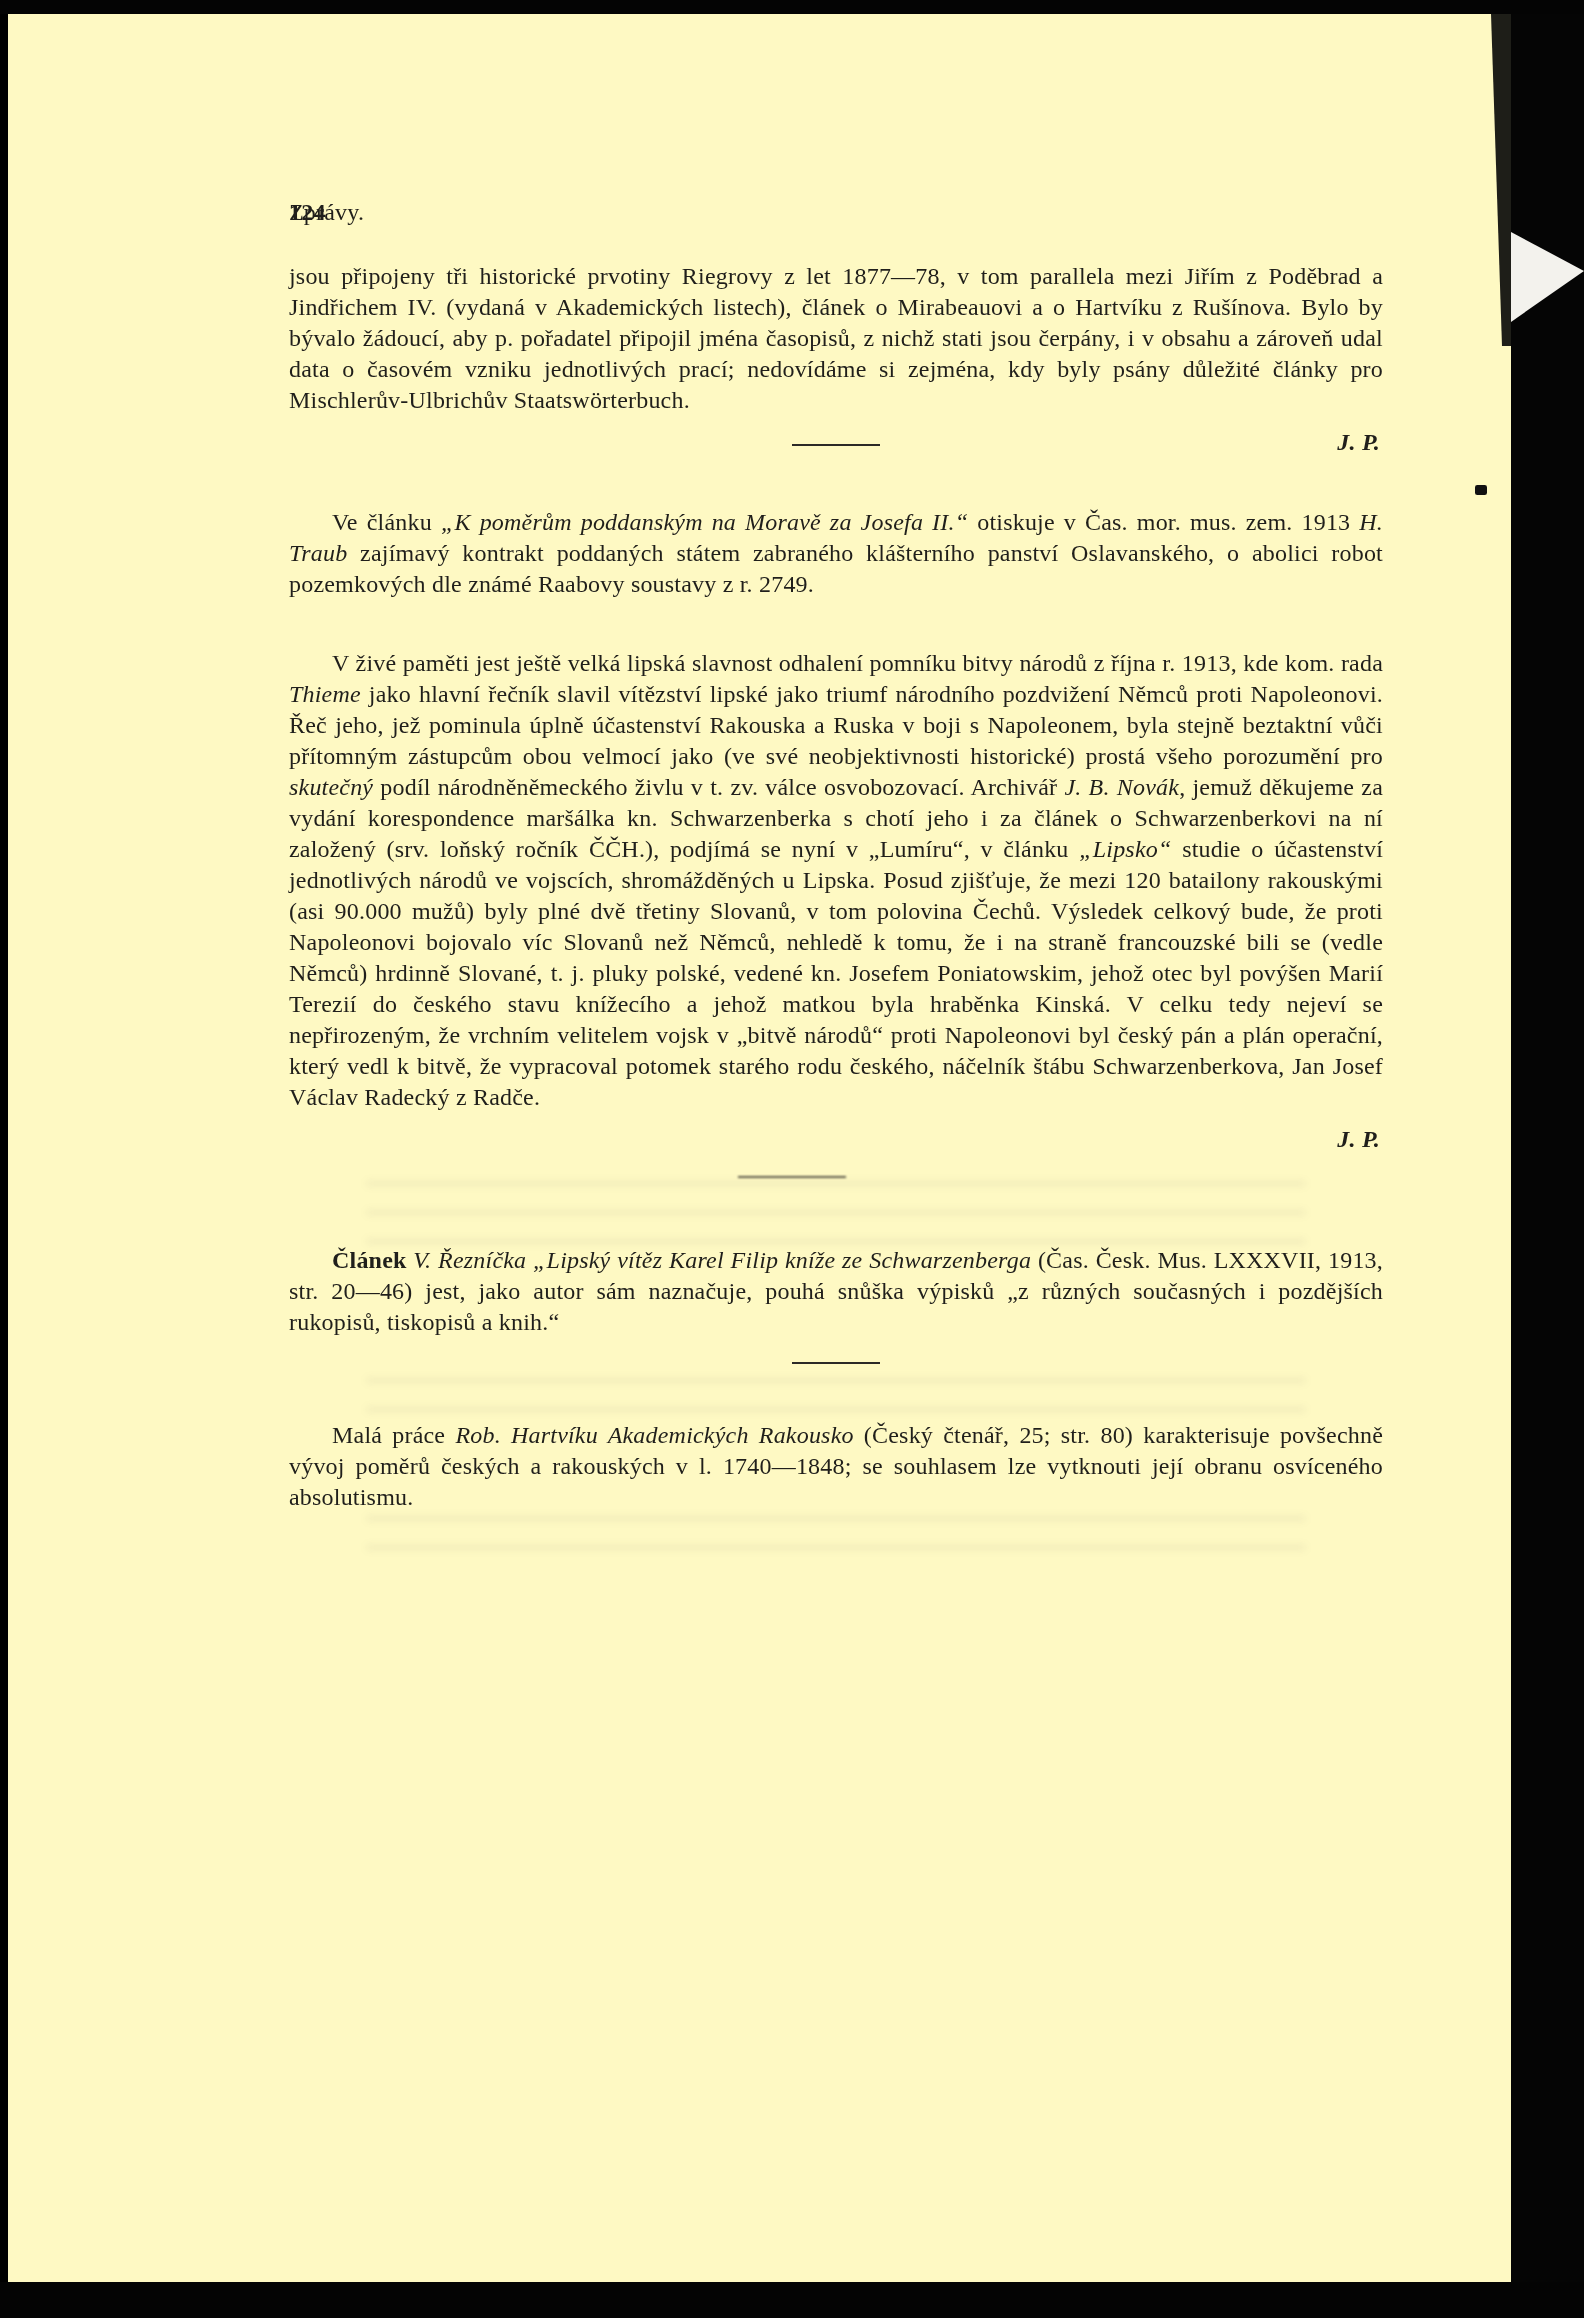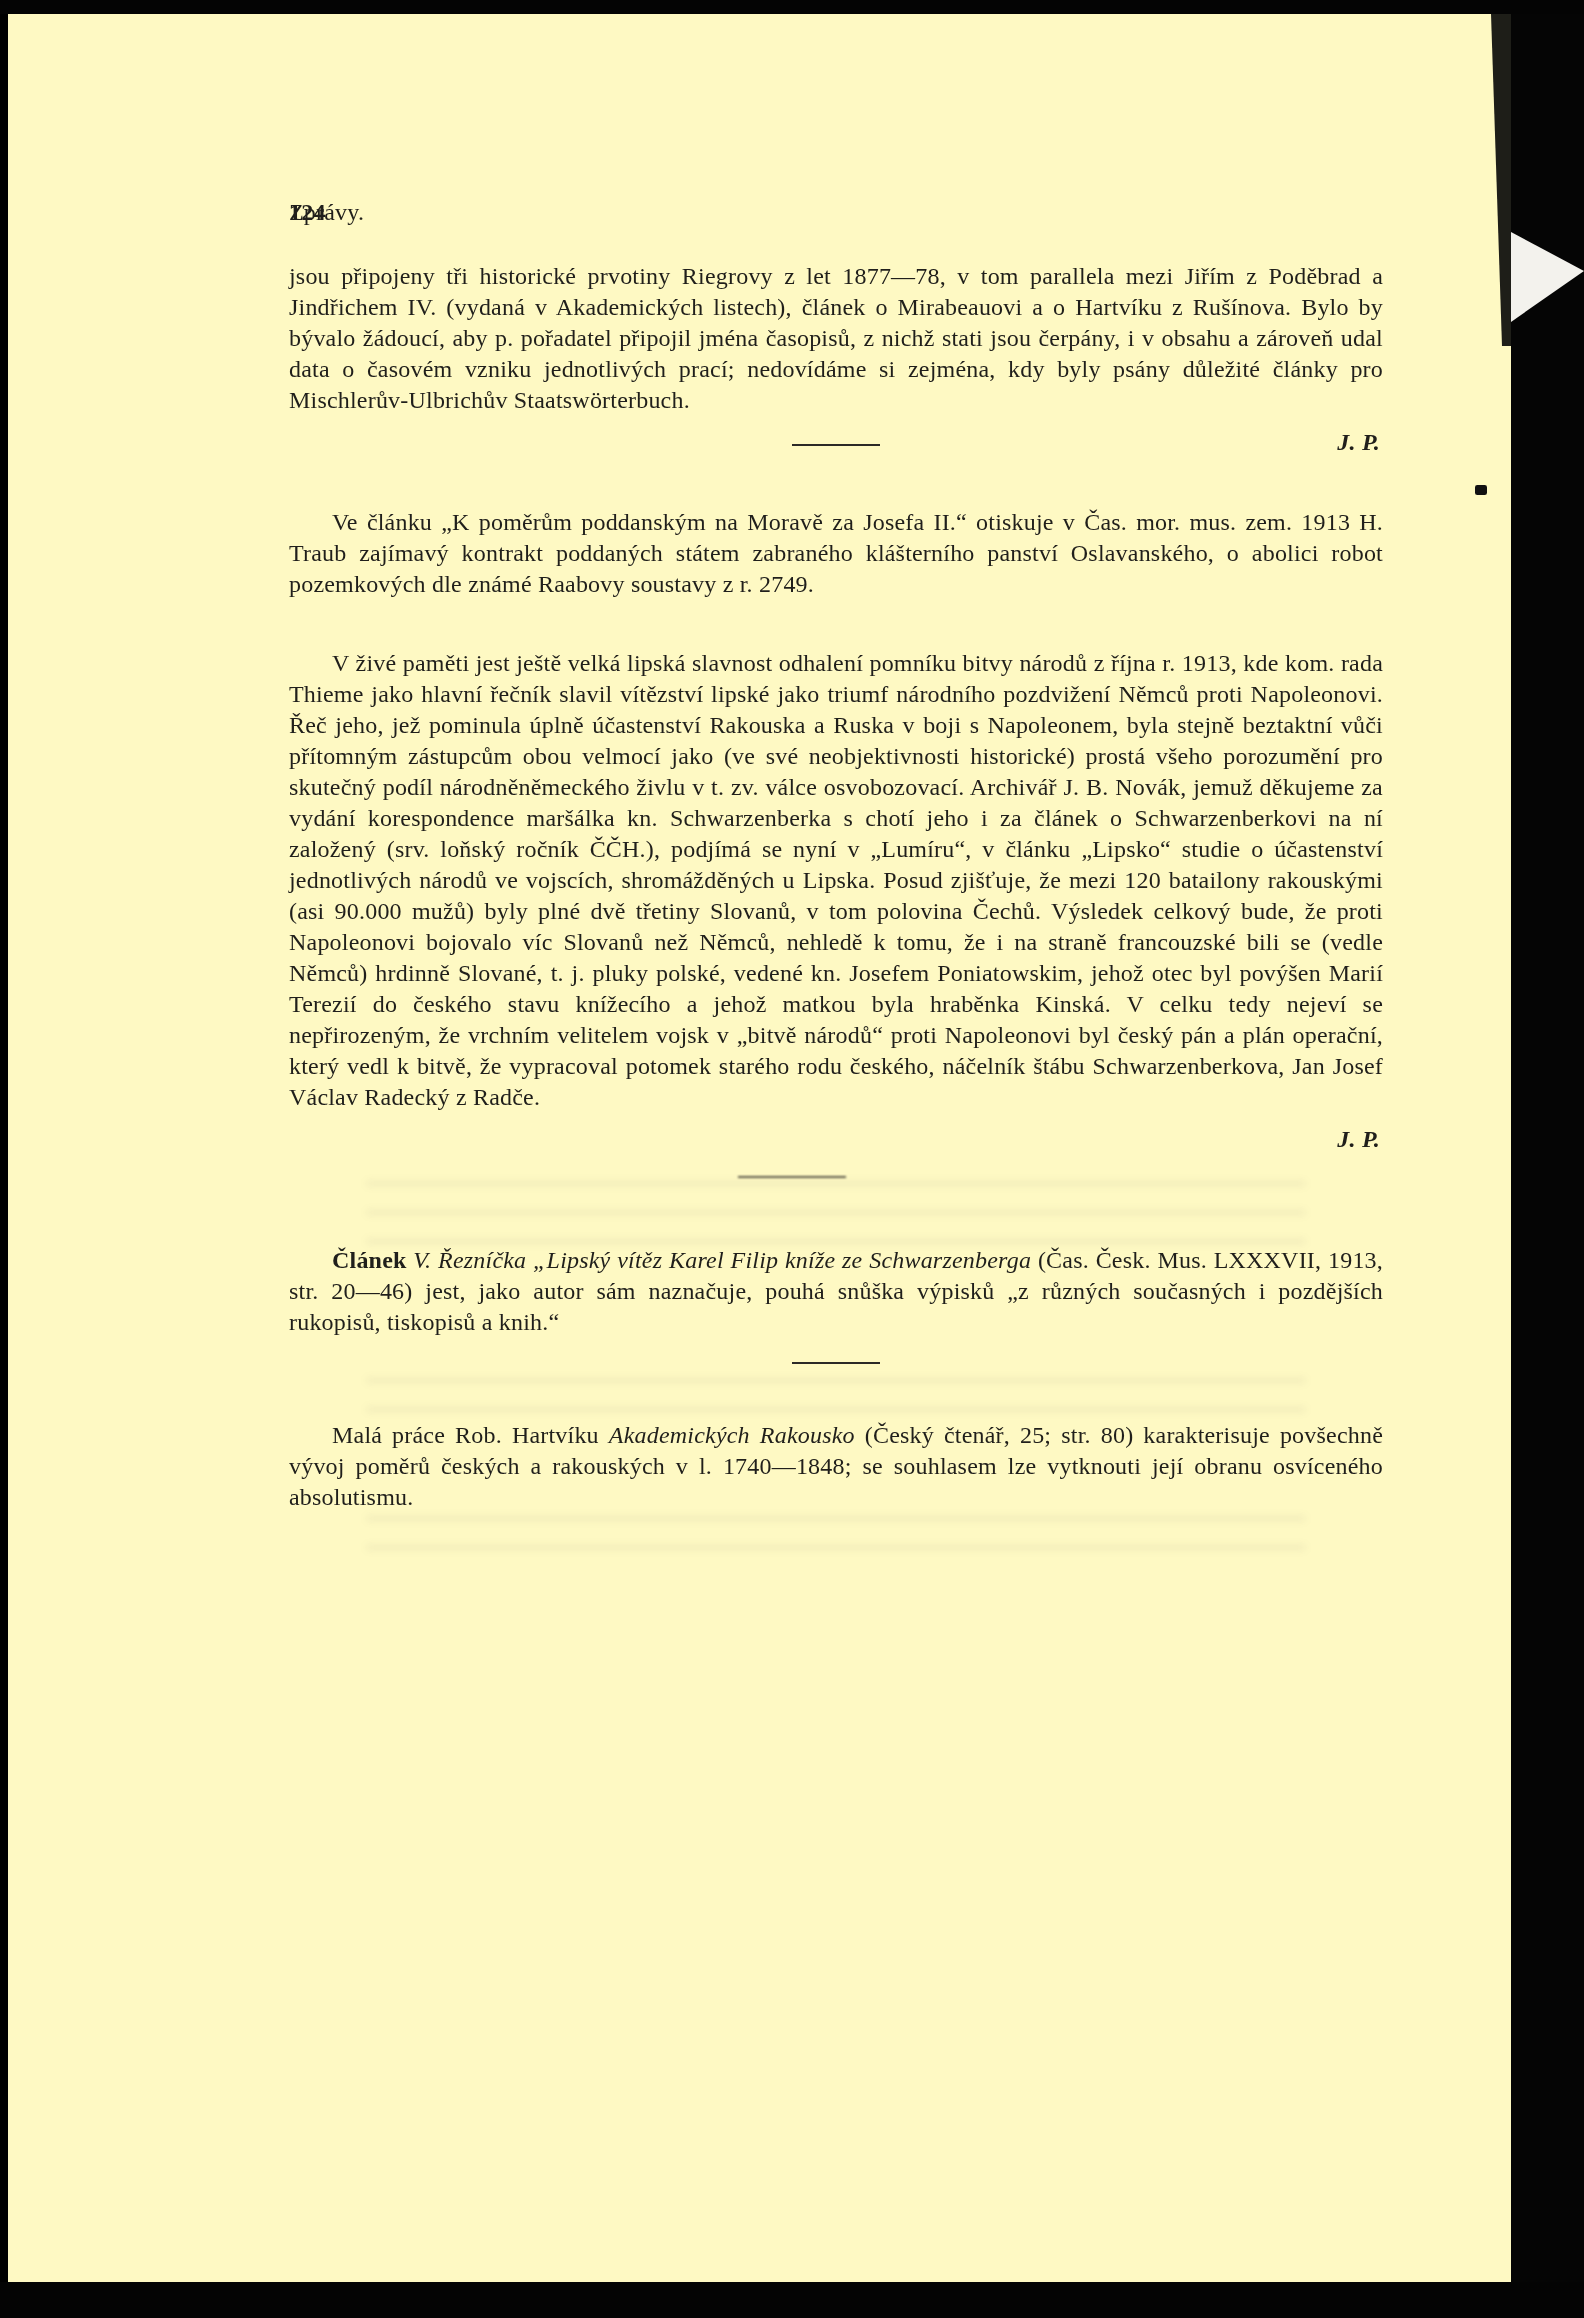--- a/index.html
+++ b/index.html
@@ -94,21 +94,21 @@
   }
   .para {
     margin: 0 0 10.8px 0;
   }
   .para.indent {
     text-indent: 43px;
   }
   .para.space-before {
     margin-top: 48px;
   }
-  .run-i { }
+  .run-i { font-style: italic; }
   .run-b { font-weight: bold; }
   .run-bi { font-style: italic; font-weight: normal; }
   .sig-row {
     position: relative;
     height: 32px;
     margin: 0 0 7.7px 0;
   }
   .sig-row .divider-rule {
     position: absolute;
     left: 50%;

